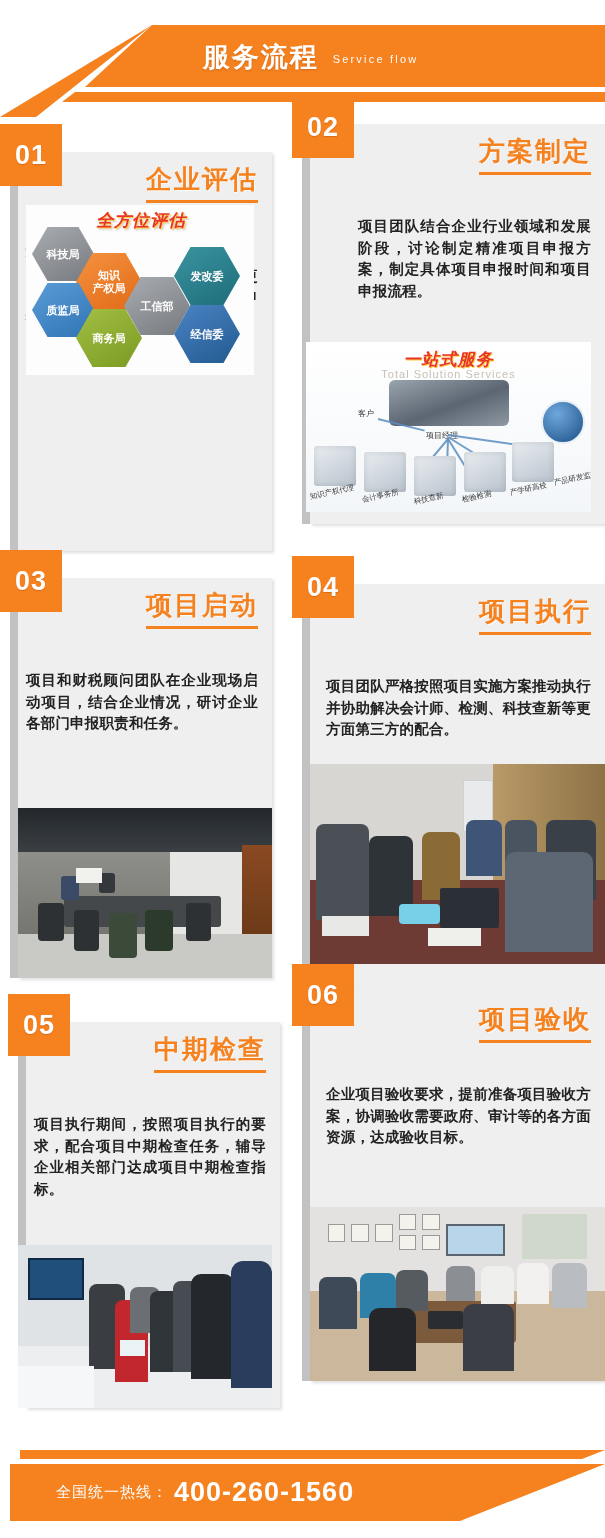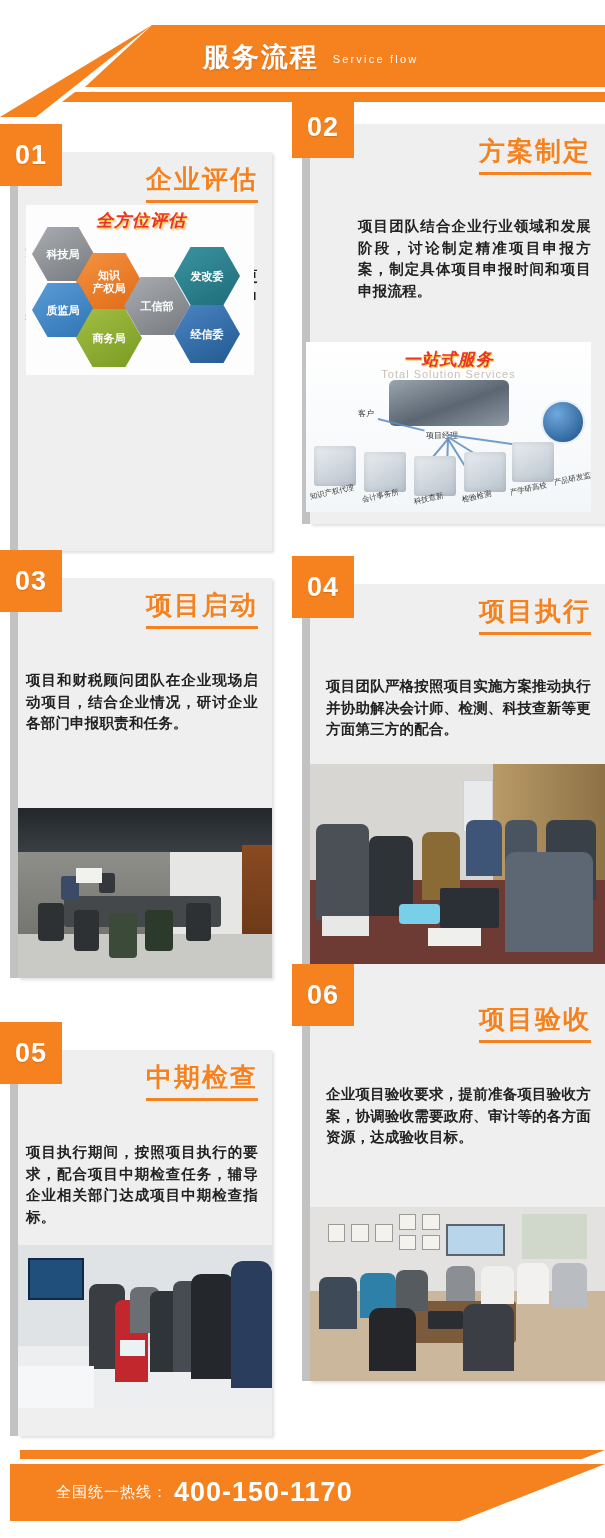--- a/index.html
+++ b/index.html
@@ -76,21 +76,21 @@
     position:absolute;left:26px;right:14px;
     color:#222;font-size:14.5px;line-height:21.5px;font-weight:bold;
     letter-spacing:.2px;text-align:justify;
   }
 
   
   #card1{left:0;  top:152px; width:272px; height:399px;}
   #card2{left:292px;top:124px; width:313px; height:400px;}
   #card3{left:0;  top:578px; width:272px; height:400px;}
   #card4{left:292px;top:548px; width:313px; height:416px;margin-top:36px;}
-  #card5{left:0;  top:1022px;width:272px;height:386px;margin-top:28px;}
+  #card5{left:8px;  top:1022px;width:272px;height:386px;}
   #card6{left:292px;top:992px; width:313px;height:389px;}
 
   
   .hexart{position:absolute;left:26px;top:205px;width:228px;height:170px;background:#fdfdfd;}
   .hexart .ht{
     position:absolute;left:70px;top:4px;font-size:17px;font-weight:bold;
     color:#e8342a;letter-spacing:1px;
     text-shadow:1px 1px 0 #ffd44d, 2px 2px 2px rgba(0,0,0,.2);
     font-style:italic;
   }
@@ -377,17 +377,17 @@
     <div class="ph-layer" style="left:20%;top:58%;width:16%;height:36%;background:#24262a;border-radius:10px 10px 0 0;"></div>
     <div class="ph-layer" style="left:52%;top:56%;width:17%;height:38%;background:#3b3f45;border-radius:10px 10px 0 0;"></div>
     <div class="ph-layer" style="left:40%;top:60%;width:12%;height:10%;background:#2a2d31;border-radius:2px;"></div>
   </div>
 
   <div class="footer">
     <div class="ft-stripe"></div>
     <div class="ft-band"></div>
     <div class="ft-inner">
       <span class="ft-label">全国统一热线：</span>
-      <span class="ft-num">400-150-1170</span>
+      <span class="ft-num">400-260-1560</span>
     </div>
   </div>
 
 </div>
 
 </body></html>

